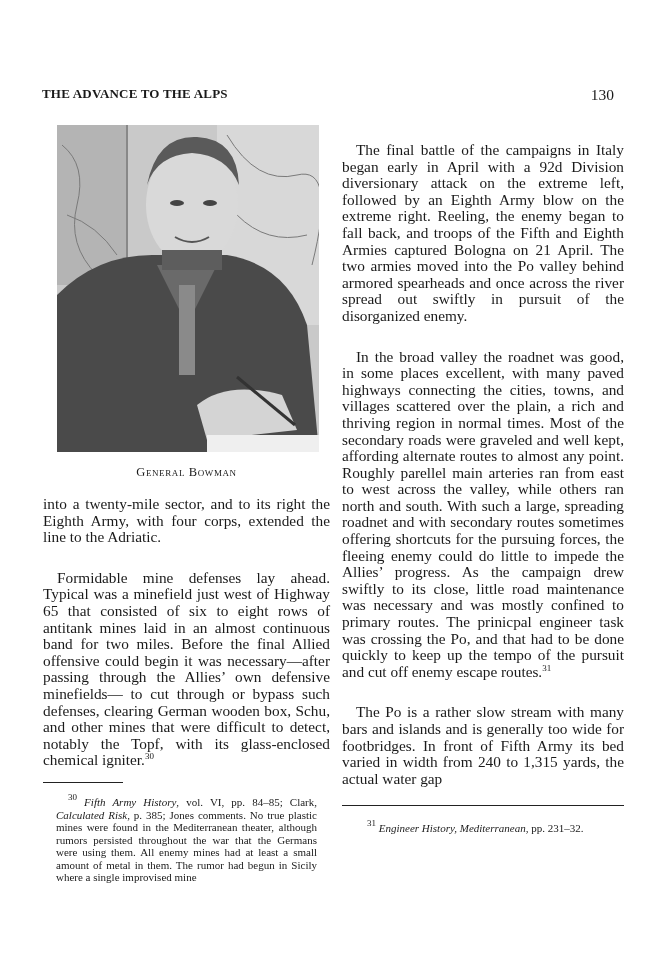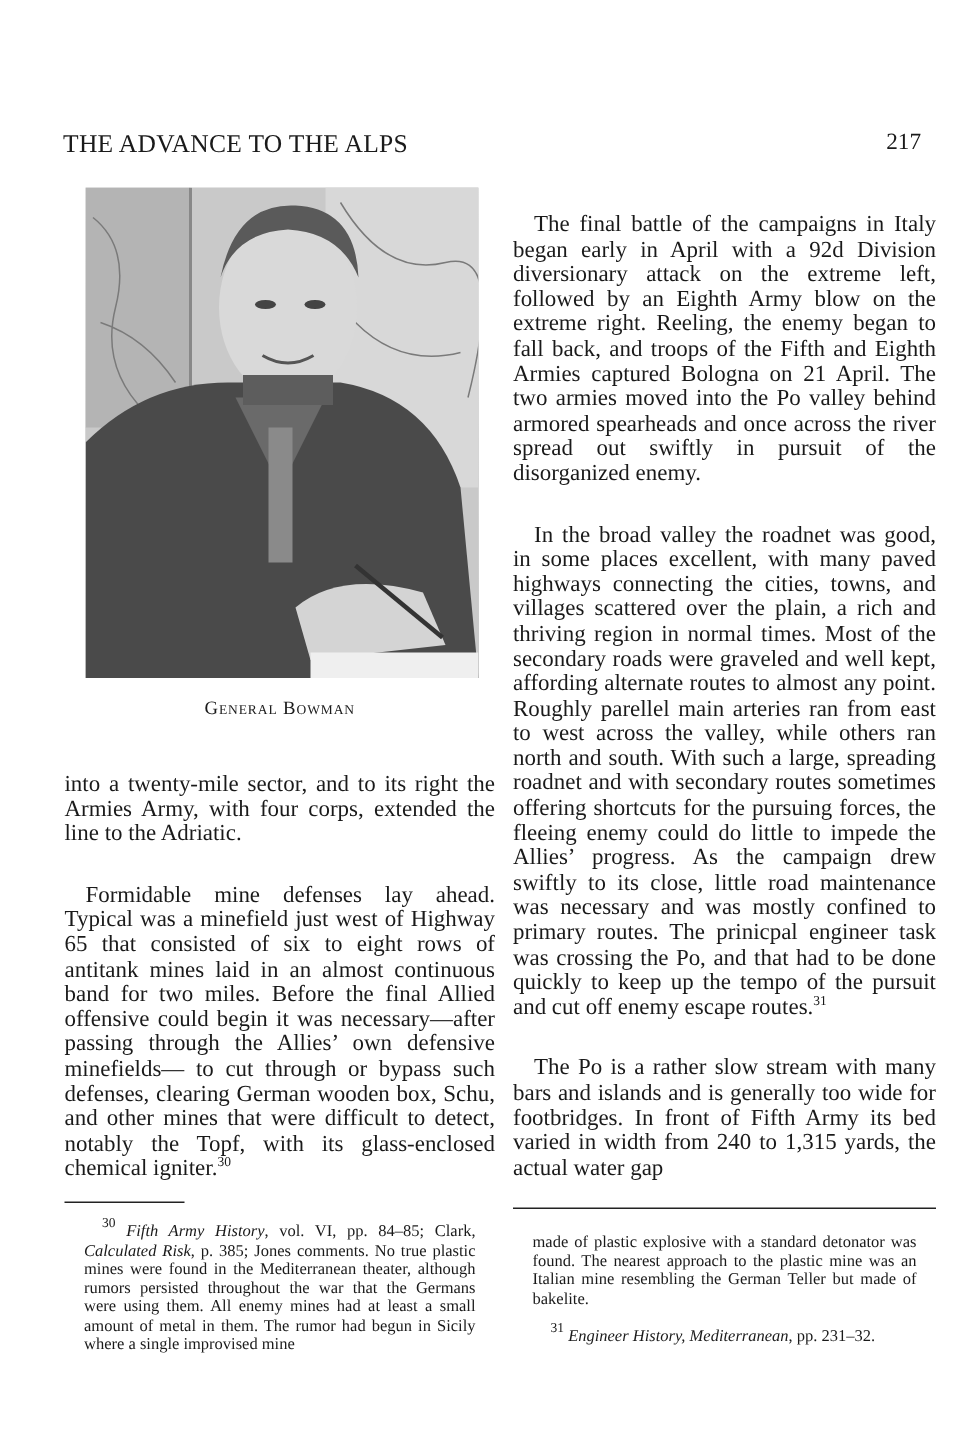--- a/index.html
+++ b/index.html
@@ -1,46 +1,46 @@
 <!DOCTYPE html>
 <html><head>
 <meta charset="utf-8">
 <style>
   html, body { margin:0; padding:0; background:#ffffff; }
   body { width:650px; height:959px; position:relative; overflow:hidden;
          font-family:"Liberation Serif","DejaVu Serif",serif; color:#1a1a1a; }
   .header { position:absolute; top:86px; left:42px; width:572px; height:20px; }
-  .running-title { position:absolute; left:0; top:0; font-size:17px; letter-spacing:0.2px; }
+  .running-title { position:absolute; left:0; top:0; font-size:13px; letter-spacing:0.2px;font-weight:bold; }
   .page-number { position:absolute; right:0; top:0; font-size:15.5px; }
 
   .left-col { position:absolute; left:43px; top:125px; width:287px; }
   .right-col { position:absolute; left:342px; top:118px; width:282px; }
 
   .photo { position:relative; margin-left:14px; width:262px; height:327px; overflow:hidden;
            background:linear-gradient(180deg,#cfcfcf 0%,#bdbdbd 40%,#8f8f8f 100%); }
   .photo svg { display:block; }
-  .caption { text-align:center; font-size:12.5px; letter-spacing:0.6px; margin-top:13px; margin-bottom:35px; font-variant:small-caps; }
+  .caption { text-align:center; font-size:12.5px; letter-spacing:0.6px; margin-top:13px; margin-bottom:16px; font-variant:small-caps; }
 
   p.body { margin:0; font-size:15.3px; line-height:16.6px; text-align:justify; text-align-last:left; hyphens:manual; }
   p.indent { text-indent:14px;margin-top:24px; }
   sup { font-size:9px; line-height:0; vertical-align:6px; }
 
   .rule-short { width:80px; border-top:1px solid #222; margin:13px 0 4px 0; }
   .rule-long { position:absolute; left:342px; top:805px; width:282px; border-top:1px solid #222; }
   p.note { margin:13px; font-size:11px; line-height:12.6px; text-align:justify; text-align-last:left; }
   p.note.indent { text-indent:12px; }
   .right-notes { position:absolute; left:342px; top:809px; width:282px; }
   i { font-style:italic; }
 </style>
 </head>
 <body>
 
 <div class="header">
   <span class="running-title">THE ADVANCE TO THE ALPS</span>
-  <span class="page-number">217</span>
+  <span class="page-number">130</span>
 </div>
 
 <div class="left-col">
   <div class="photo">
     <svg width="262" height="327" viewBox="0 0 262 327">
 
       <rect x="0" y="0" width="262" height="327" fill="#c9c9c9"></rect>
       <rect x="0" y="0" width="70" height="160" fill="#b4b4b4"></rect>
       <rect x="160" y="0" width="102" height="200" fill="#d8d8d8"></rect>
       <path d="M5 20 Q30 40 20 80 T40 150 M170 10 Q200 60 240 50 T255 140 M180 90 Q210 120 250 110 M10 90 Q40 100 60 130" stroke="#7a7a7a" stroke-width="1" fill="none"></path>
@@ -57,30 +57,29 @@
       <path d="M118 112 Q135 122 152 112" stroke="#555" stroke-width="2" fill="none"></path>
       <rect x="105" y="125" width="60" height="20" fill="#5d5d5d"></rect>
 
       <path d="M140 280 Q170 255 225 270 L240 305 L150 315 Z" fill="#d4d4d4"></path>
       <line x1="180" y1="252" x2="238" y2="300" stroke="#333" stroke-width="3"></line>
       <rect x="150" y="310" width="112" height="17" fill="#efefef"></rect>
     </svg>
   </div>
   <div class="caption">General Bowman</div>
 
-  <p class="body"><span>into a twenty-mile sector, and to its right the Armies Army, with four corps, extended the line to the Adriatic.</span></p>
+  <p class="body"><span>into a twenty-mile sector, and to its right the Eighth Army, with four corps, extended the line to the Adriatic.</span></p>
   <p class="body indent"><span>Formidable mine defenses lay ahead. Typical was a minefield just west of Highway 65 that consisted of six to eight rows of antitank mines laid in an almost continuous band for two miles. Before the final Allied offensive could begin it was necessary—after passing through the Allies’ own defensive minefields— to cut through or bypass such defenses, clearing German wooden box, Schu, and other mines that were difficult to detect, notably the Topf, with its glass-enclosed chemical igniter.</span><sup>30</sup></p>
 
   <div class="rule-short"></div>
   <p class="note indent"><sup>30</sup> <i>Fifth Army History</i><span>, vol. VI, pp. 84–85; Clark, </span><i>Calculated Risk</i><span>, p. 385; Jones comments. No true plastic mines were found in the Mediterranean theater, although rumors persisted throughout the war that the Germans were using them. All enemy mines had at least a small amount of metal in them. The rumor had begun in Sicily where a single improvised mine</span></p>
 </div>
 
 <div class="right-col">
   <p class="body indent"><span>The final battle of the campaigns in Italy began early in April with a 92d Division diversionary attack on the extreme left, followed by an Eighth Army blow on the extreme right. Reeling, the enemy began to fall back, and troops of the Fifth and Eighth Armies captured Bologna on 21 April. The two armies moved into the Po valley behind armored spearheads and once across the river spread out swiftly in pursuit of the disorganized enemy.</span></p>
   <p class="body indent"><span>In the broad valley the roadnet was good, in some places excellent, with many paved highways connecting the cities, towns, and villages scattered over the plain, a rich and thriving region in normal times. Most of the secondary roads were graveled and well kept, affording alternate routes to almost any point. Roughly parellel main arteries ran from east to west across the valley, while others ran north and south. With such a large, spreading roadnet and with secondary routes sometimes offering shortcuts for the pursuing forces, the fleeing enemy could do little to impede the Allies’ progress. As the campaign drew swiftly to its close, little road maintenance was necessary and was mostly confined to primary routes. The prinicpal engineer task was crossing the Po, and that had to be done quickly to keep up the tempo of the pursuit and cut off enemy escape routes.</span><sup>31</sup></p>
   <p class="body indent"><span>The Po is a rather slow stream with many bars and islands and is generally too wide for footbridges. In front of Fifth Army its bed varied in width from 240 to 1,315 yards, the actual water gap</span></p>
 </div>
 
 <div class="rule-long"></div>
 <div class="right-notes">
-  <p class="note">made of plastic explosive with a standard detonator was found. The nearest approach to the plastic mine was an Italian mine resembling the German Teller but made of bakelite.</p>
   <p class="note indent"><sup>31</sup> <i>Engineer History, Mediterranean</i><span>, pp. 231–32.</span></p>
 </div>
 
 </body></html>

